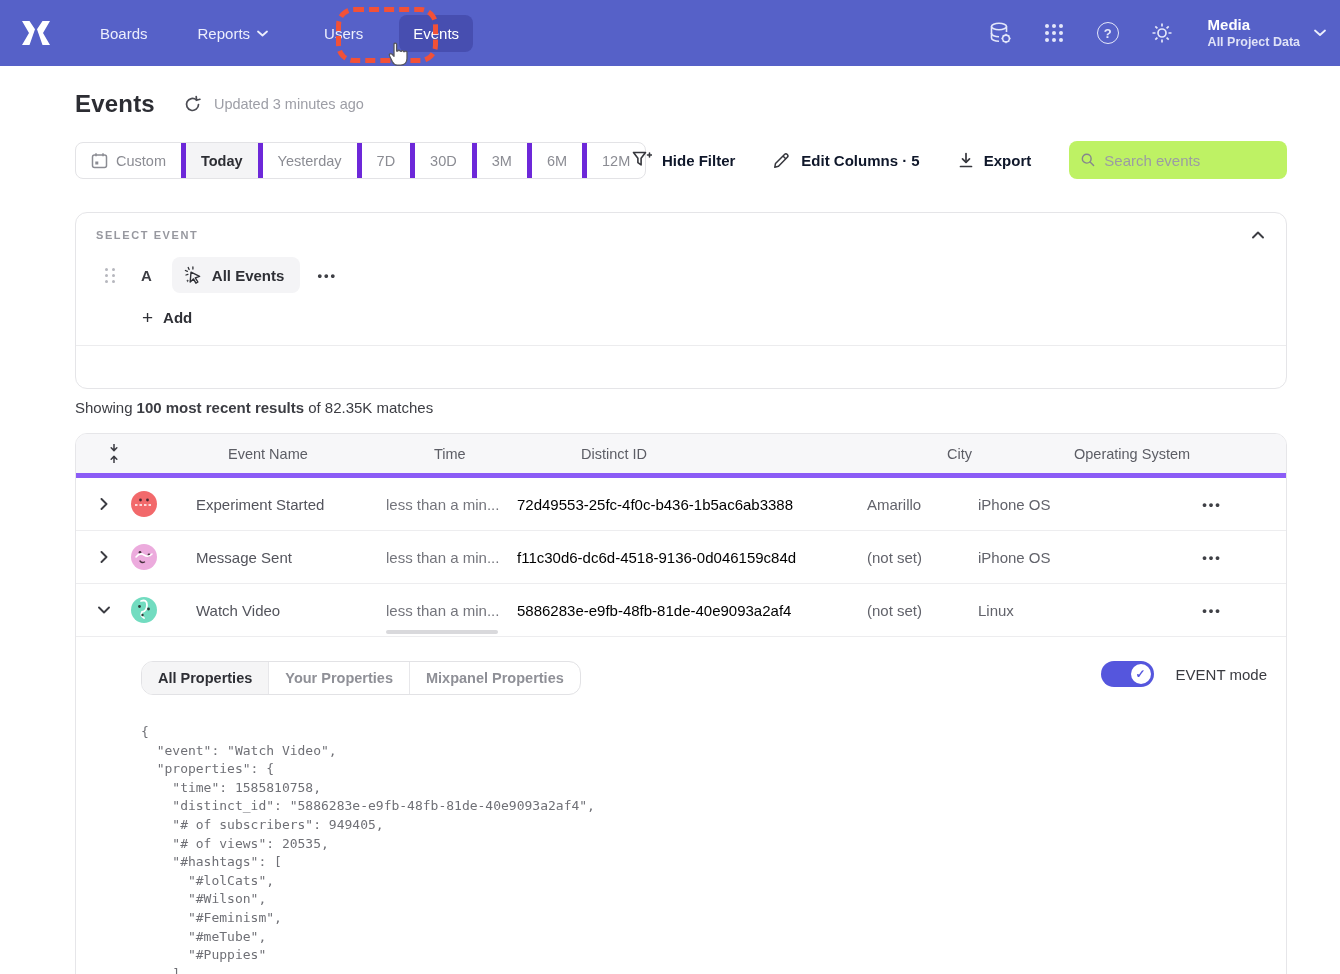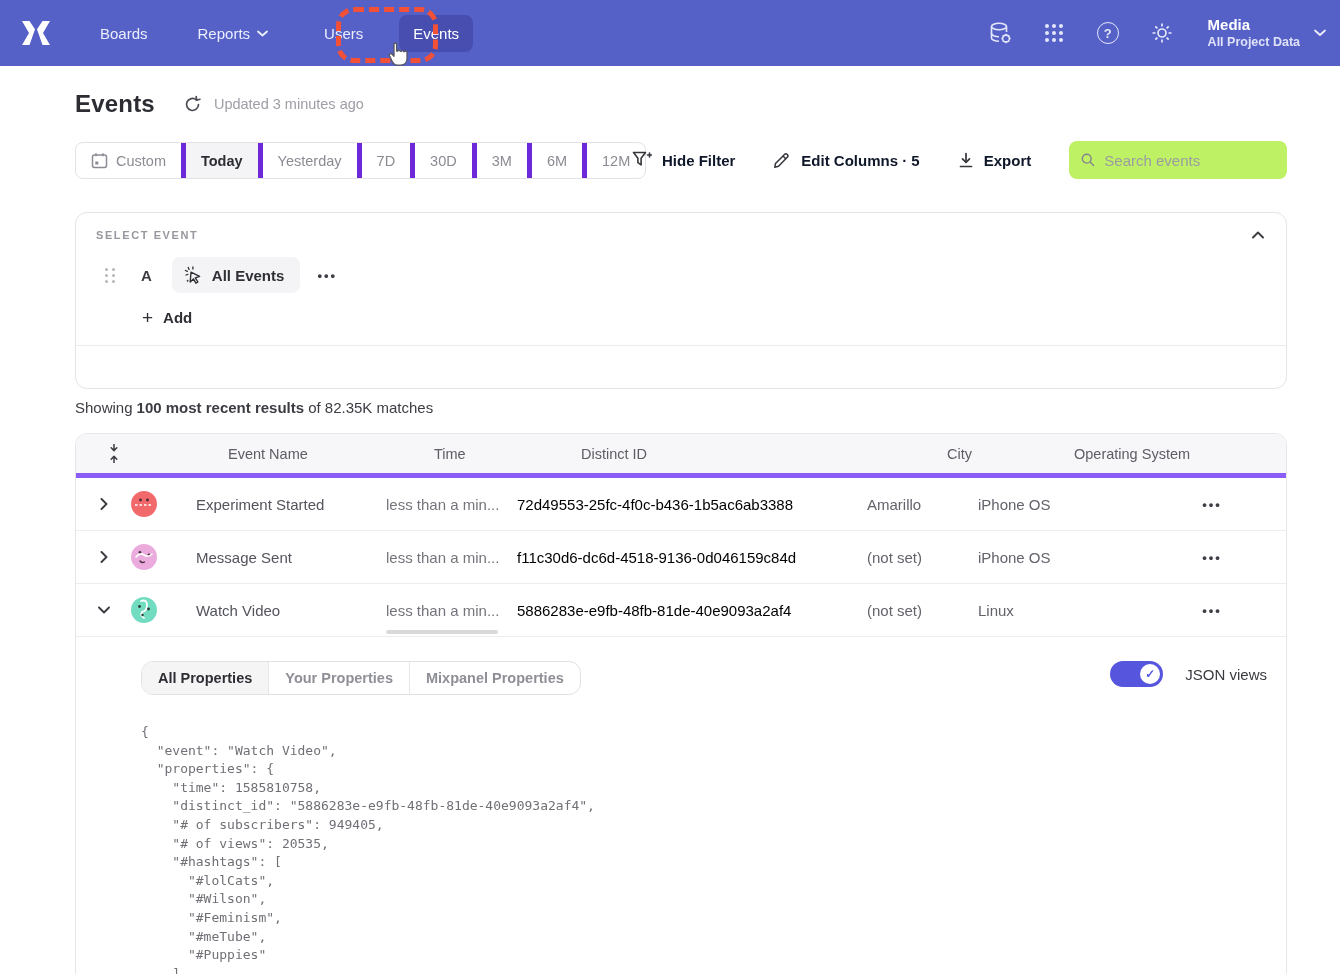--- a/index.html
+++ b/index.html
@@ -368,21 +368,21 @@
         <div class="prop-tabs">
           <div class="ptab active">All Properties</div>
           <div class="ptab">Your Properties</div>
           <div class="ptab">Mixpanel Properties</div>
         </div>
       </div>
       <div class="json-mode">
         <div class="toggle">
           <div class="knob">✓</div>
         </div>
-        <div class="json-mode-label">JSON views</div>
+        <div class="json-mode-label">EVENT mode</div>
       </div>
       <div class="code-block">
         <div>{</div>
         <div>  "event": "Watch Video",</div>
         <div>  "properties": {</div>
         <div>    "time": 1585810758,</div>
         <div>    "distinct_id": "5886283e-e9fb-48fb-81de-40e9093a2af4",</div>
         <div>    "# of subscribers": 949405,</div>
         <div>    "# of views": 20535,</div>
         <div>    "#hashtags": [</div>

